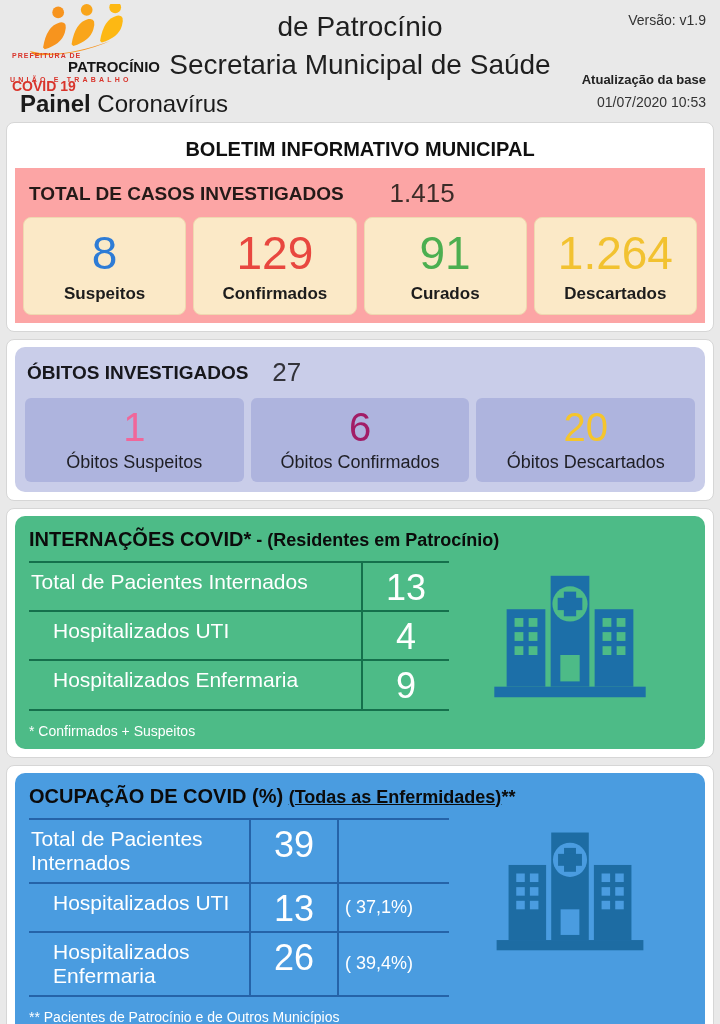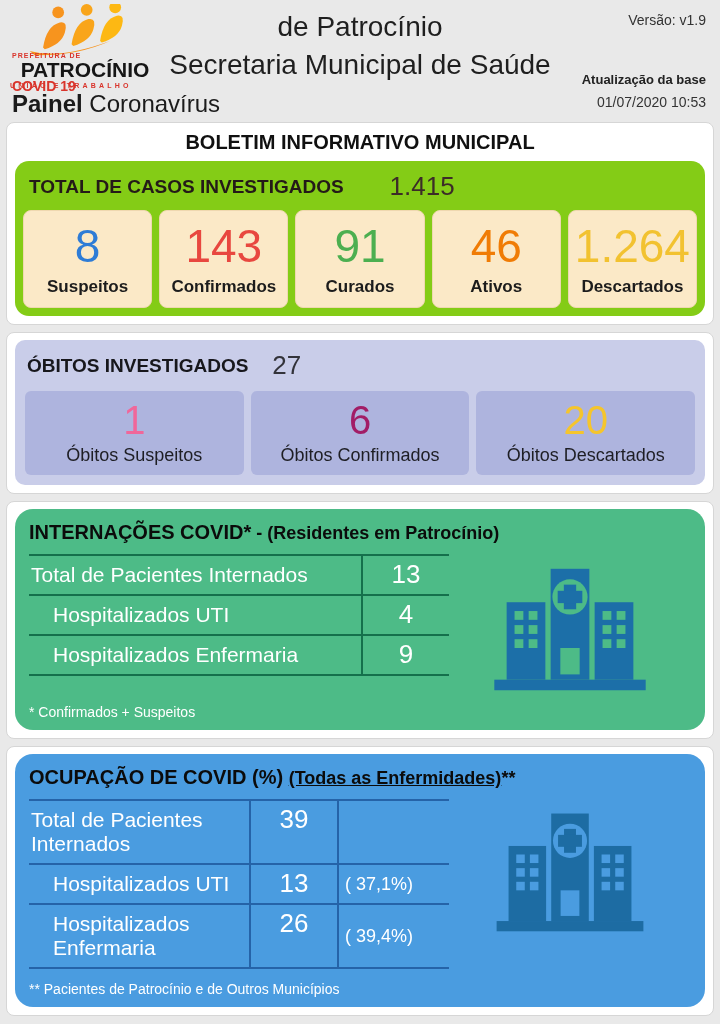--- a/index.html
+++ b/index.html
@@ -4,69 +4,69 @@
 <style>
   * { margin:0; padding:0; box-sizing:border-box; }
   html,body { width:720px; height:1024px; overflow:hidden; }
   body { font-family:"Liberation Sans", sans-serif; background:#e9e9e9; color:#1d1d1d; }
 
   
   .header { position:relative; height:120px; background:#e9e9e9; }
   .logo-block { position:absolute; left:10px; top:4px; width:150px; text-align:center; }
   .logo-figures { display:block; margin:0 auto -4px auto; }
   .logo-pref { color:#d9342b; font-size:7px; font-weight:700; letter-spacing:1px; text-align:left; margin-left:2px; }
-  .logo-city { color:#161616; font-size:21px; font-weight:700; letter-spacing:0px; line-height:1; text-align:center; }
+  .logo-city { color:#161616; font-size:15px; font-weight:700; letter-spacing:0px; line-height:1; text-align:right; }
   .logo-motto { color:#d9342b; font-size:7px; font-weight:700; letter-spacing:3.2px; text-align:left; margin-top:2px; }
   .covid-label { position:absolute; left:12px; top:78px; color:#d9342b; font-size:14px; font-weight:700; }
   .painel-title { position:absolute; left:12px; top:90px; font-size:24px; color:#1b1b1b; }
-  .painel-title b { font-weight:700; }
+  .painel-title b { font-weight:700;margin-left:8px; }
   .header-title { position:absolute; left:120px; right:120px; top:8px; text-align:center;
                   font-size:28px; color:#1f1f1f; line-height:1.35; font-weight:400; }
   .header-version { position:absolute; right:14px; top:12px; font-size:14px; color:#333; }
   .header-update-label { position:absolute; right:14px; top:72px; font-size:13px; font-weight:700; color:#222; }
   .header-update-time { position:absolute; right:14px; top:94px; font-size:14px; color:#333; }
 
   
   .content { padding:2px 6px 0 6px; }
   .section-card { background:#ffffff; border:1px solid #d6d6d6; border-radius:8px; margin-bottom:7px; overflow:hidden; }
 
   
-  .sec-bulletin { padding:5px 8px 8px 8px; }
+  .sec-bulletin { padding:12px 8px 8px 8px; }
   .bulletin-title { text-align:center; font-size:20px; font-weight:700; color:#101010; margin:3px 0 7px 0; }
-  .panel-salmon { background:#84cc16; border-radius:14px; padding:8px; }
+  .panel-salmon { background:#fca5a5; border-radius:0; padding:8px; }
   .panel-salmon .panel-head { display:flex; align-items:center; padding:2px 0 8px 6px; }
   .panel-salmon .panel-head-label { font-size:19px; font-weight:700; color:#241a18; }
   .panel-salmon .panel-head-value { font-size:26px; color:#3c2c28; margin-left:46px; }
   .cards-row { display:flex; gap:7px; }
   .stat-card { flex:1; background:#fbe9c7; border:1px solid #efd8b0; border-radius:8px;
                text-align:center; padding:12px 2px 10px 2px; }
   .stat-card .num { font-size:46px; line-height:1.0; font-weight:400; }
   .stat-card .lbl { font-size:17px; font-weight:700; color:#1c1c1c; margin-top:8px; }
 
   
   .sec-deaths { padding:7px 8px 8px 8px; }
   .panel-lavender { background:#c9cde9; border-radius:10px; padding:8px 10px 10px 10px; }
   .panel-lavender .panel-head { display:flex; align-items:center; padding:2px 0 10px 2px; }
   .panel-lavender .panel-head-label { font-size:19px; font-weight:700; color:#17171c; }
   .panel-lavender .panel-head-value { font-size:26px; color:#33333a; margin-left:24px; }
   .death-card { flex:1; background:#aeb4de; border-radius:6px; text-align:center; padding:8px 2px 9px 2px; }
   .death-card .num { font-size:40px; line-height:1.05; font-weight:400; }
   .death-card .lbl { font-size:18px; color:#1e1e24; margin-top:4px; }
 
   
-  .hosp-panel { border-radius:18px; padding:12px 14px 10px 14px; }
+  .hosp-panel { border-radius:10px; padding:12px 14px 10px 14px; }
   .hosp-title { font-size:20px; font-weight:700; color:#0b0b0b; margin-bottom:10px; }
   .hosp-title .sub { font-size:18px; }
   .hosp-title .und { text-decoration:underline; }
   .hosp-body { display:flex; align-items:flex-start; }
   .hosp-table { width:420px; }
   .hosp-row { display:flex; align-items:stretch; }
   .hosp-row .cell-label { flex:1; font-size:21px; color:#ffffff; padding:7px 2px; }
   .hosp-row .cell-label.indent { padding-left:24px; }
-  .hosp-row .cell-value { width:88px; text-align:center; font-size:26px; color:#ffffff;
+  .hosp-row .cell-value { width:88px; text-align:center; font-size:36px; color:#ffffff;
                           line-height:1.2; padding:3px 0 1px 0; }
   .hosp-row .cell-pct { width:112px; font-size:18px; color:#ffffff; display:flex; align-items:center; padding-left:6px; }
   .hosp-foot { font-size:14px; color:#ffffff; margin-top:12px; }
   .hosp-icon-wrap { flex:1; display:flex; justify-content:center; padding-top:6px; }
 
   .panel-green { background:#4dbb87; }
   .panel-green .hosp-row { border-top:2px solid #15704c; }
   .panel-green .hosp-table { border-bottom:2px solid #15704c; }
   .panel-green .cell-value { border-left:2px solid #15704c; }
 
@@ -124,30 +124,26 @@
       <div class="panel-head">
         <span class="panel-head-label">TOTAL DE CASOS INVESTIGADOS</span>
         <span class="panel-head-value">1.415</span>
       </div>
       <div class="cards-row">
         <div class="stat-card">
           <div class="num" style="color: rgb(46, 124, 214);">8</div>
           <div class="lbl">Suspeitos</div>
         </div>
         <div class="stat-card">
-          <div class="num" style="color: rgb(232, 71, 63);">143</div>
+          <div class="num" style="color: rgb(232, 71, 63);">129</div>
           <div class="lbl">Confirmados</div>
         </div>
         <div class="stat-card">
           <div class="num" style="color: rgb(76, 175, 80);">91</div>
           <div class="lbl">Curados</div>
-        </div>
-        <div class="stat-card">
-          <div class="num" style="color: rgb(240, 124, 5);">46</div>
-          <div class="lbl">Ativos</div>
         </div>
         <div class="stat-card">
           <div class="num" style="color: rgb(242, 194, 48);">1.264</div>
           <div class="lbl">Descartados</div>
         </div>
       </div>
     </div>
   </div>
 
   <div class="section-card sec-deaths">

